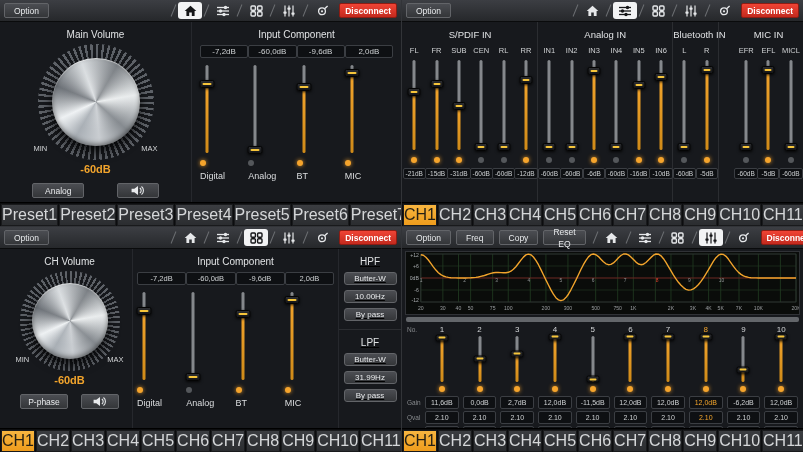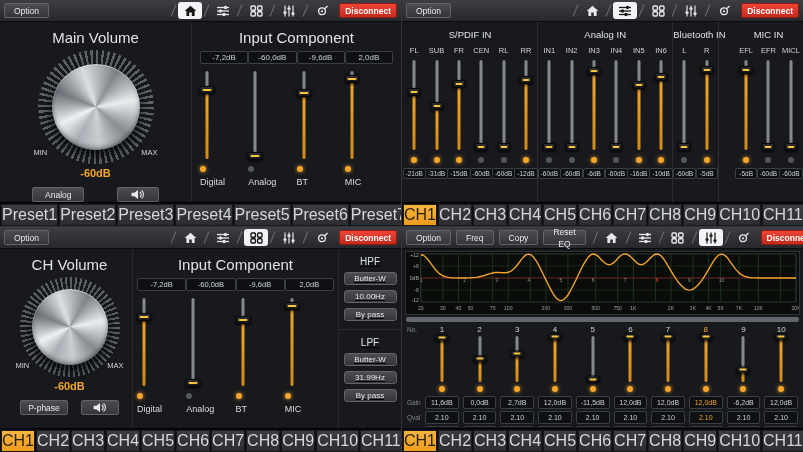--- a/index.html
+++ b/index.html
@@ -17,21 +17,21 @@
          font-family:inherit; display:inline-flex; align-items:center; justify-content:center; }
   .btn-disconnect { background:linear-gradient(#f04435,#c32a1e); border-color:#8d1c13; color:#fff; font-weight:bold; padding:0 5px; }
   .nav { display:flex; align-items:center; height:100%; margin-left:auto; }
   .nav-sep { width:1px; height:13px; background:#6b6e72; transform:rotate(22deg); margin:0 4px; }
   .nav-item { width:24px; height:17px; display:flex; align-items:center; justify-content:center; color:#e6e8ea; border-radius:3px; }
   .nav-item.active { background:#f2f3f4; color:#141517; }
   .nav-glyph { display:flex; align-items:center; justify-content:center; }
 
   
   .content { flex:1; display:flex; min-height:0; }
-  .section-title { text-align:center; color:#e0e2e4; font-size:15px; padding-top:7px; }
+  .section-title { text-align:center; color:#e0e2e4; font-size:10px; padding-top:7px; }
   .chip { background:#0e1013; border:1px solid #3b3e43; border-radius:2px; color:#cfd2d4; text-align:center;
           font-size:8px; line-height:11px; padding:0 4px; }
   .chip.sel { color:#f2a42c; }
   .dot { width:6px; height:6px; border-radius:50%; background:#54575b; }
   .dot.on { background:#f5a42c; box-shadow:0 0 4px rgba(245,164,44,.9); }
   .vslider { position:relative; width:14px; flex:0 0 auto; }
   .track { position:absolute; left:50%; top:0; bottom:0; width:3px; transform:translateX(-50%); border-radius:1.5px; }
   .handle { position:absolute; left:50%; transform:translate(-50%,-50%); width:15px; height:8px;
             background:linear-gradient(#2d2e31,#131416); border:1px solid #040404; border-radius:2px;
             box-shadow:0 1px 3px rgba(0,0,0,.85); }
@@ -343,36 +343,36 @@
             <div class="mix-chan">
               <div class="clabel">FL</div>
               <div class="vslider" style="height: 90px;">
                 <div class="track" style="background: linear-gradient(rgb(133, 136, 140) 0%, rgb(133, 136, 140) 35.9%, rgb(242, 164, 44) 35.9%, rgb(207, 138, 24) 100%);"></div>
                 <div class="handle" style="top: 35.9%;"></div>
               </div>
               <div class="dot on"></div>
               <div class="chip">-21dB</div>
             </div>
             <div class="mix-chan">
+              <div class="clabel">FR</div>
+              <div class="vslider" style="height: 90px;">
+                <div class="track" style="background: linear-gradient(rgb(133, 136, 140) 0%, rgb(133, 136, 140) 26.5%, rgb(242, 164, 44) 26.5%, rgb(207, 138, 24) 100%);"></div>
+                <div class="handle" style="top: 26.5%;"></div>
+              </div>
+              <div class="dot on"></div>
+              <div class="chip">-15dB</div>
+            </div>
+            <div class="mix-chan">
               <div class="clabel">SUB</div>
               <div class="vslider" style="height: 90px;">
                 <div class="track" style="background: linear-gradient(rgb(133, 136, 140) 0%, rgb(133, 136, 140) 51.5667%, rgb(242, 164, 44) 51.5667%, rgb(207, 138, 24) 100%);"></div>
                 <div class="handle" style="top: 51.5667%;"></div>
               </div>
               <div class="dot on"></div>
               <div class="chip">-31dB</div>
-            </div>
-            <div class="mix-chan">
-              <div class="clabel">FR</div>
-              <div class="vslider" style="height: 90px;">
-                <div class="track" style="background: linear-gradient(rgb(133, 136, 140) 0%, rgb(133, 136, 140) 26.5%, rgb(242, 164, 44) 26.5%, rgb(207, 138, 24) 100%);"></div>
-                <div class="handle" style="top: 26.5%;"></div>
-              </div>
-              <div class="dot on"></div>
-              <div class="chip">-15dB</div>
             </div>
             <div class="mix-chan">
               <div class="clabel">CEN</div>
               <div class="vslider" style="height: 90px;">
                 <div class="track" style="background: linear-gradient(rgb(133, 136, 140) 0%, rgb(133, 136, 140) 97%, rgb(242, 164, 44) 97%, rgb(207, 138, 24) 100%);"></div>
                 <div class="handle" style="top: 97%;"></div>
               </div>
               <div class="dot"></div>
               <div class="chip">-60dB</div>
             </div>
@@ -475,36 +475,36 @@
               </div>
               <div class="dot on"></div>
               <div class="chip">-5dB</div>
             </div>
           </div>
         </div>
         <div class="mix-group" style="flex: 3 1 0px;">
           <div class="mix-title">MIC IN</div>
           <div class="mix-chans">
             <div class="mix-chan">
+              <div class="clabel">EFR</div>
+              <div class="vslider" style="height: 90px;">
+                <div class="track" style="background: linear-gradient(rgb(133, 136, 140) 0%, rgb(133, 136, 140) 97%, rgb(242, 164, 44) 97%, rgb(207, 138, 24) 100%);"></div>
+                <div class="handle" style="top: 97%;"></div>
+              </div>
+              <div class="dot"></div>
+              <div class="chip">-60dB</div>
+            </div>
+            <div class="mix-chan">
               <div class="clabel">EFL</div>
               <div class="vslider" style="height: 90px;">
                 <div class="track" style="background: linear-gradient(rgb(133, 136, 140) 0%, rgb(133, 136, 140) 10.8333%, rgb(242, 164, 44) 10.8333%, rgb(207, 138, 24) 100%);"></div>
                 <div class="handle" style="top: 10.8333%;"></div>
               </div>
               <div class="dot on"></div>
               <div class="chip">-5dB</div>
-            </div>
-            <div class="mix-chan">
-              <div class="clabel">EFR</div>
-              <div class="vslider" style="height: 90px;">
-                <div class="track" style="background: linear-gradient(rgb(133, 136, 140) 0%, rgb(133, 136, 140) 97%, rgb(242, 164, 44) 97%, rgb(207, 138, 24) 100%);"></div>
-                <div class="handle" style="top: 97%;"></div>
-              </div>
-              <div class="dot"></div>
-              <div class="chip">-60dB</div>
             </div>
             <div class="mix-chan">
               <div class="clabel">MICL</div>
               <div class="vslider" style="height: 90px;">
                 <div class="track" style="background: linear-gradient(rgb(133, 136, 140) 0%, rgb(133, 136, 140) 97%, rgb(242, 164, 44) 97%, rgb(207, 138, 24) 100%);"></div>
                 <div class="handle" style="top: 97%;"></div>
               </div>
               <div class="dot"></div>
               <div class="chip">-60dB</div>
             </div>

